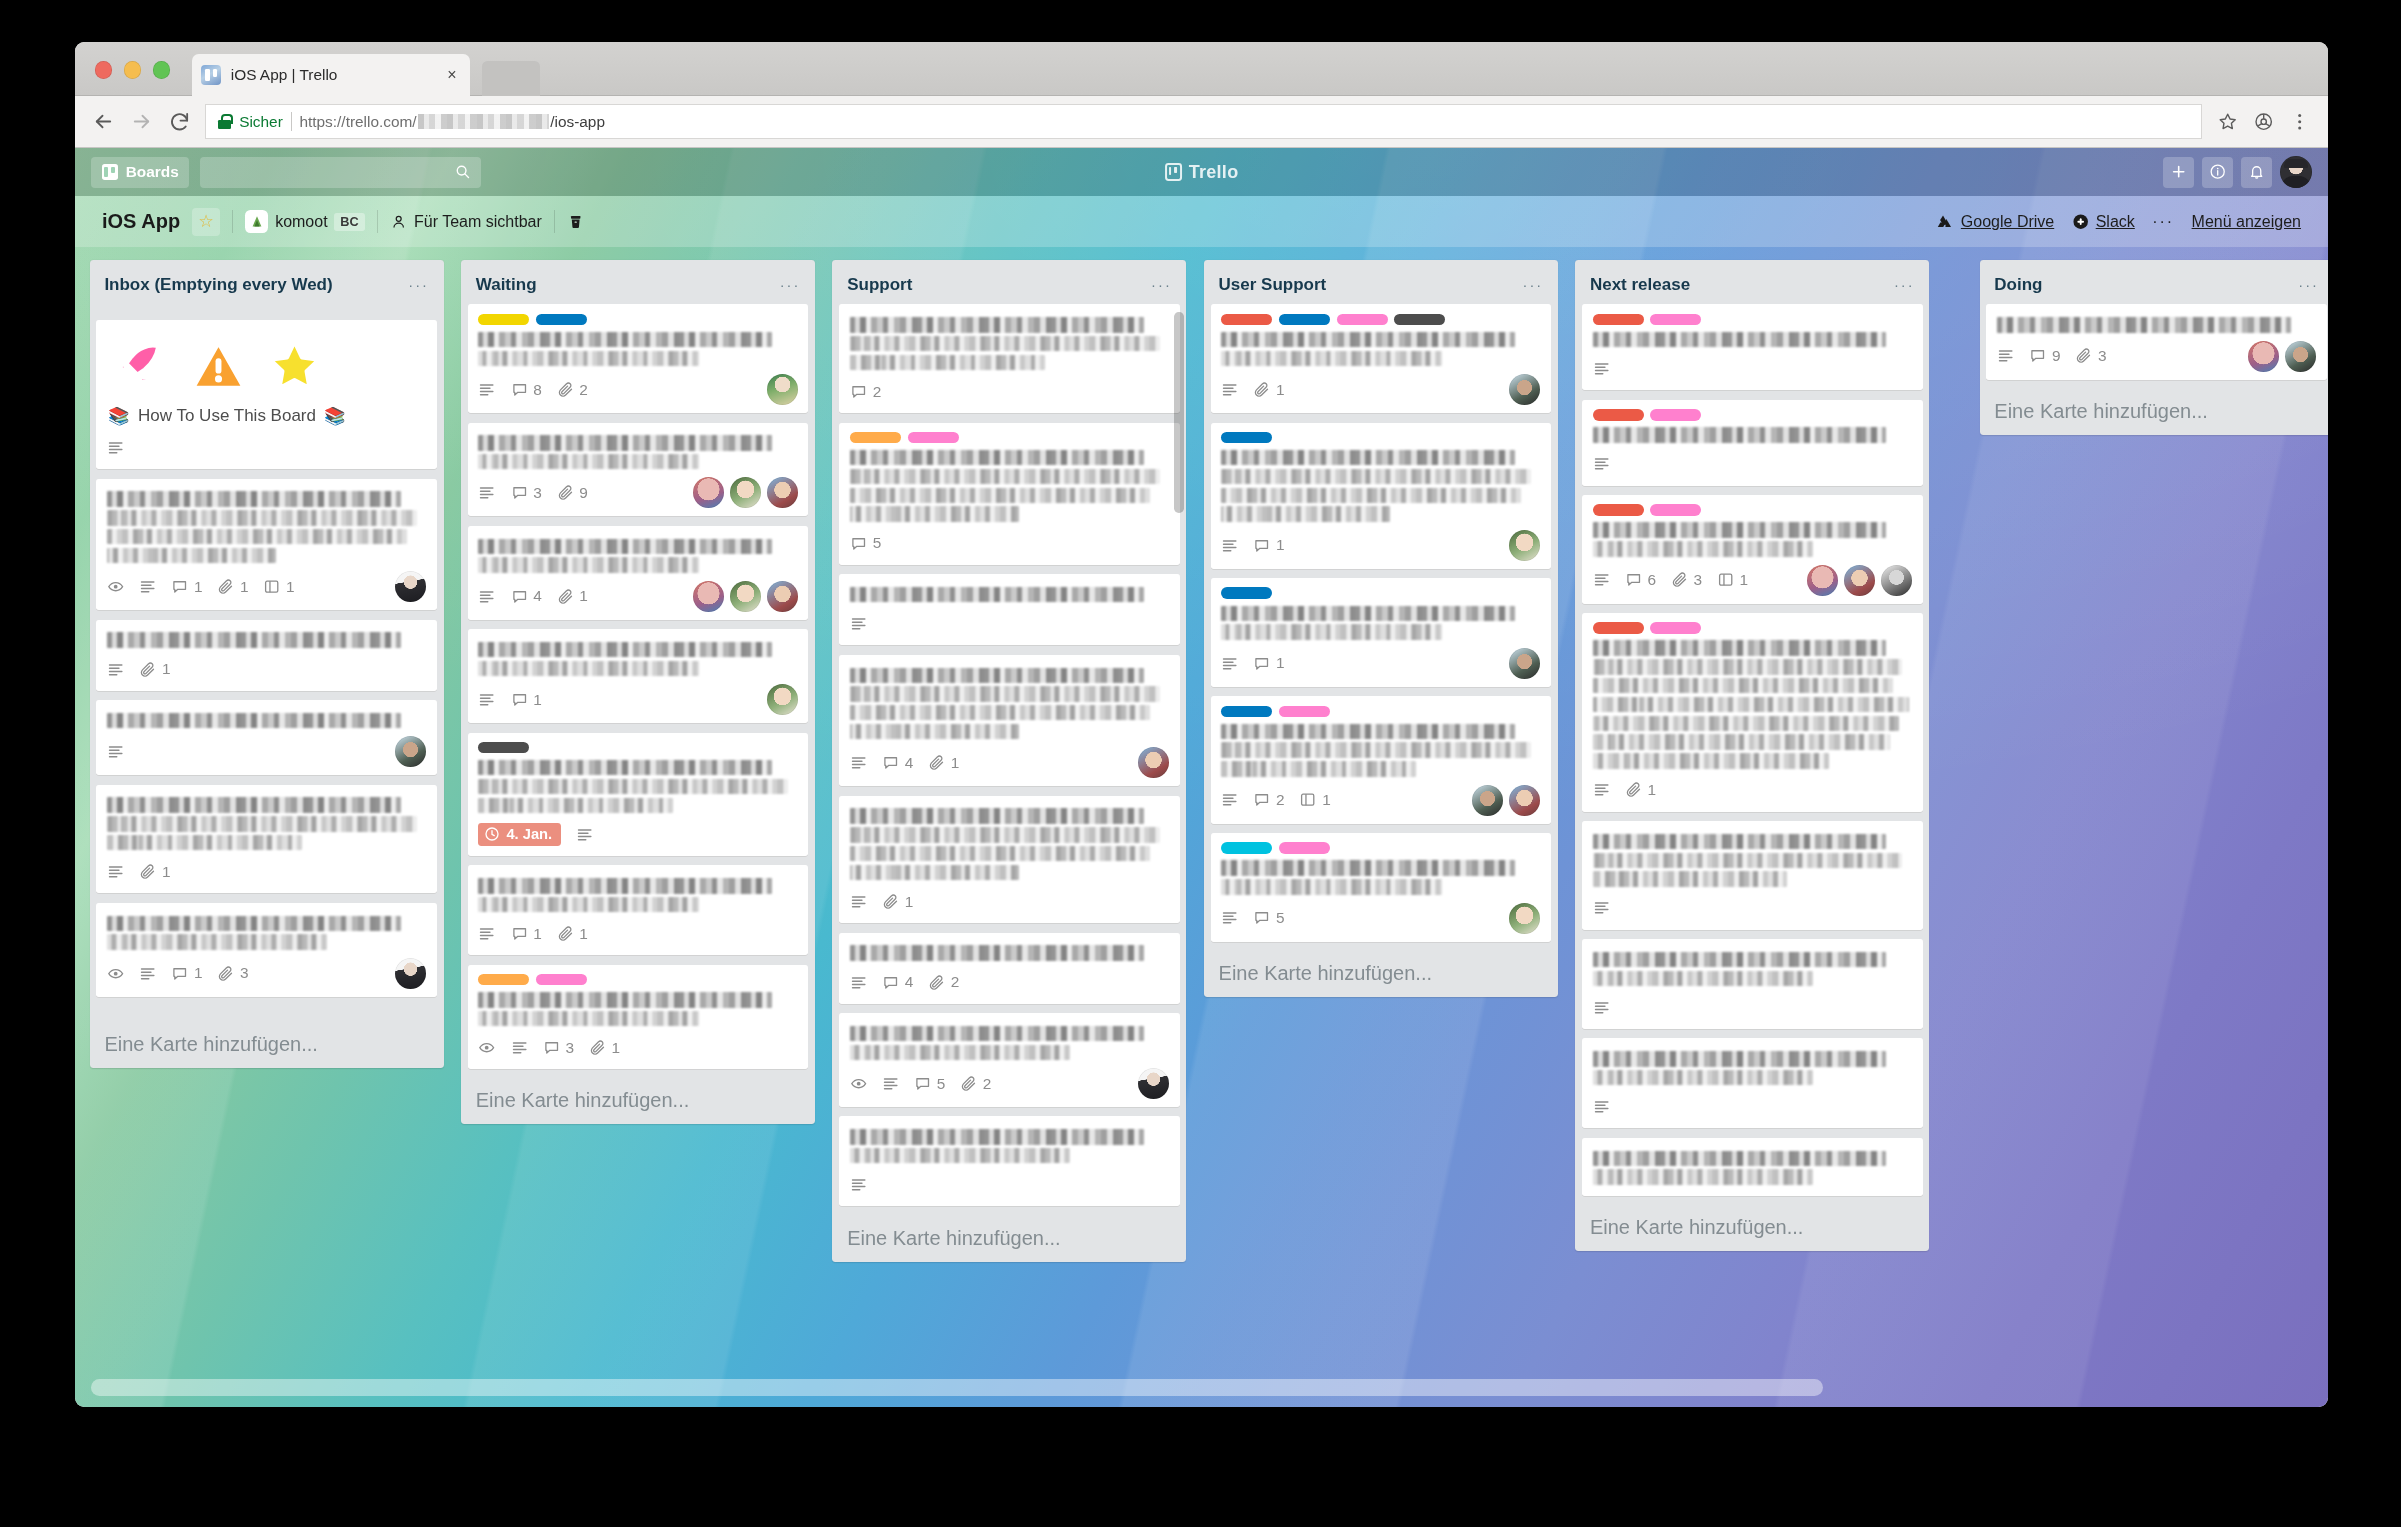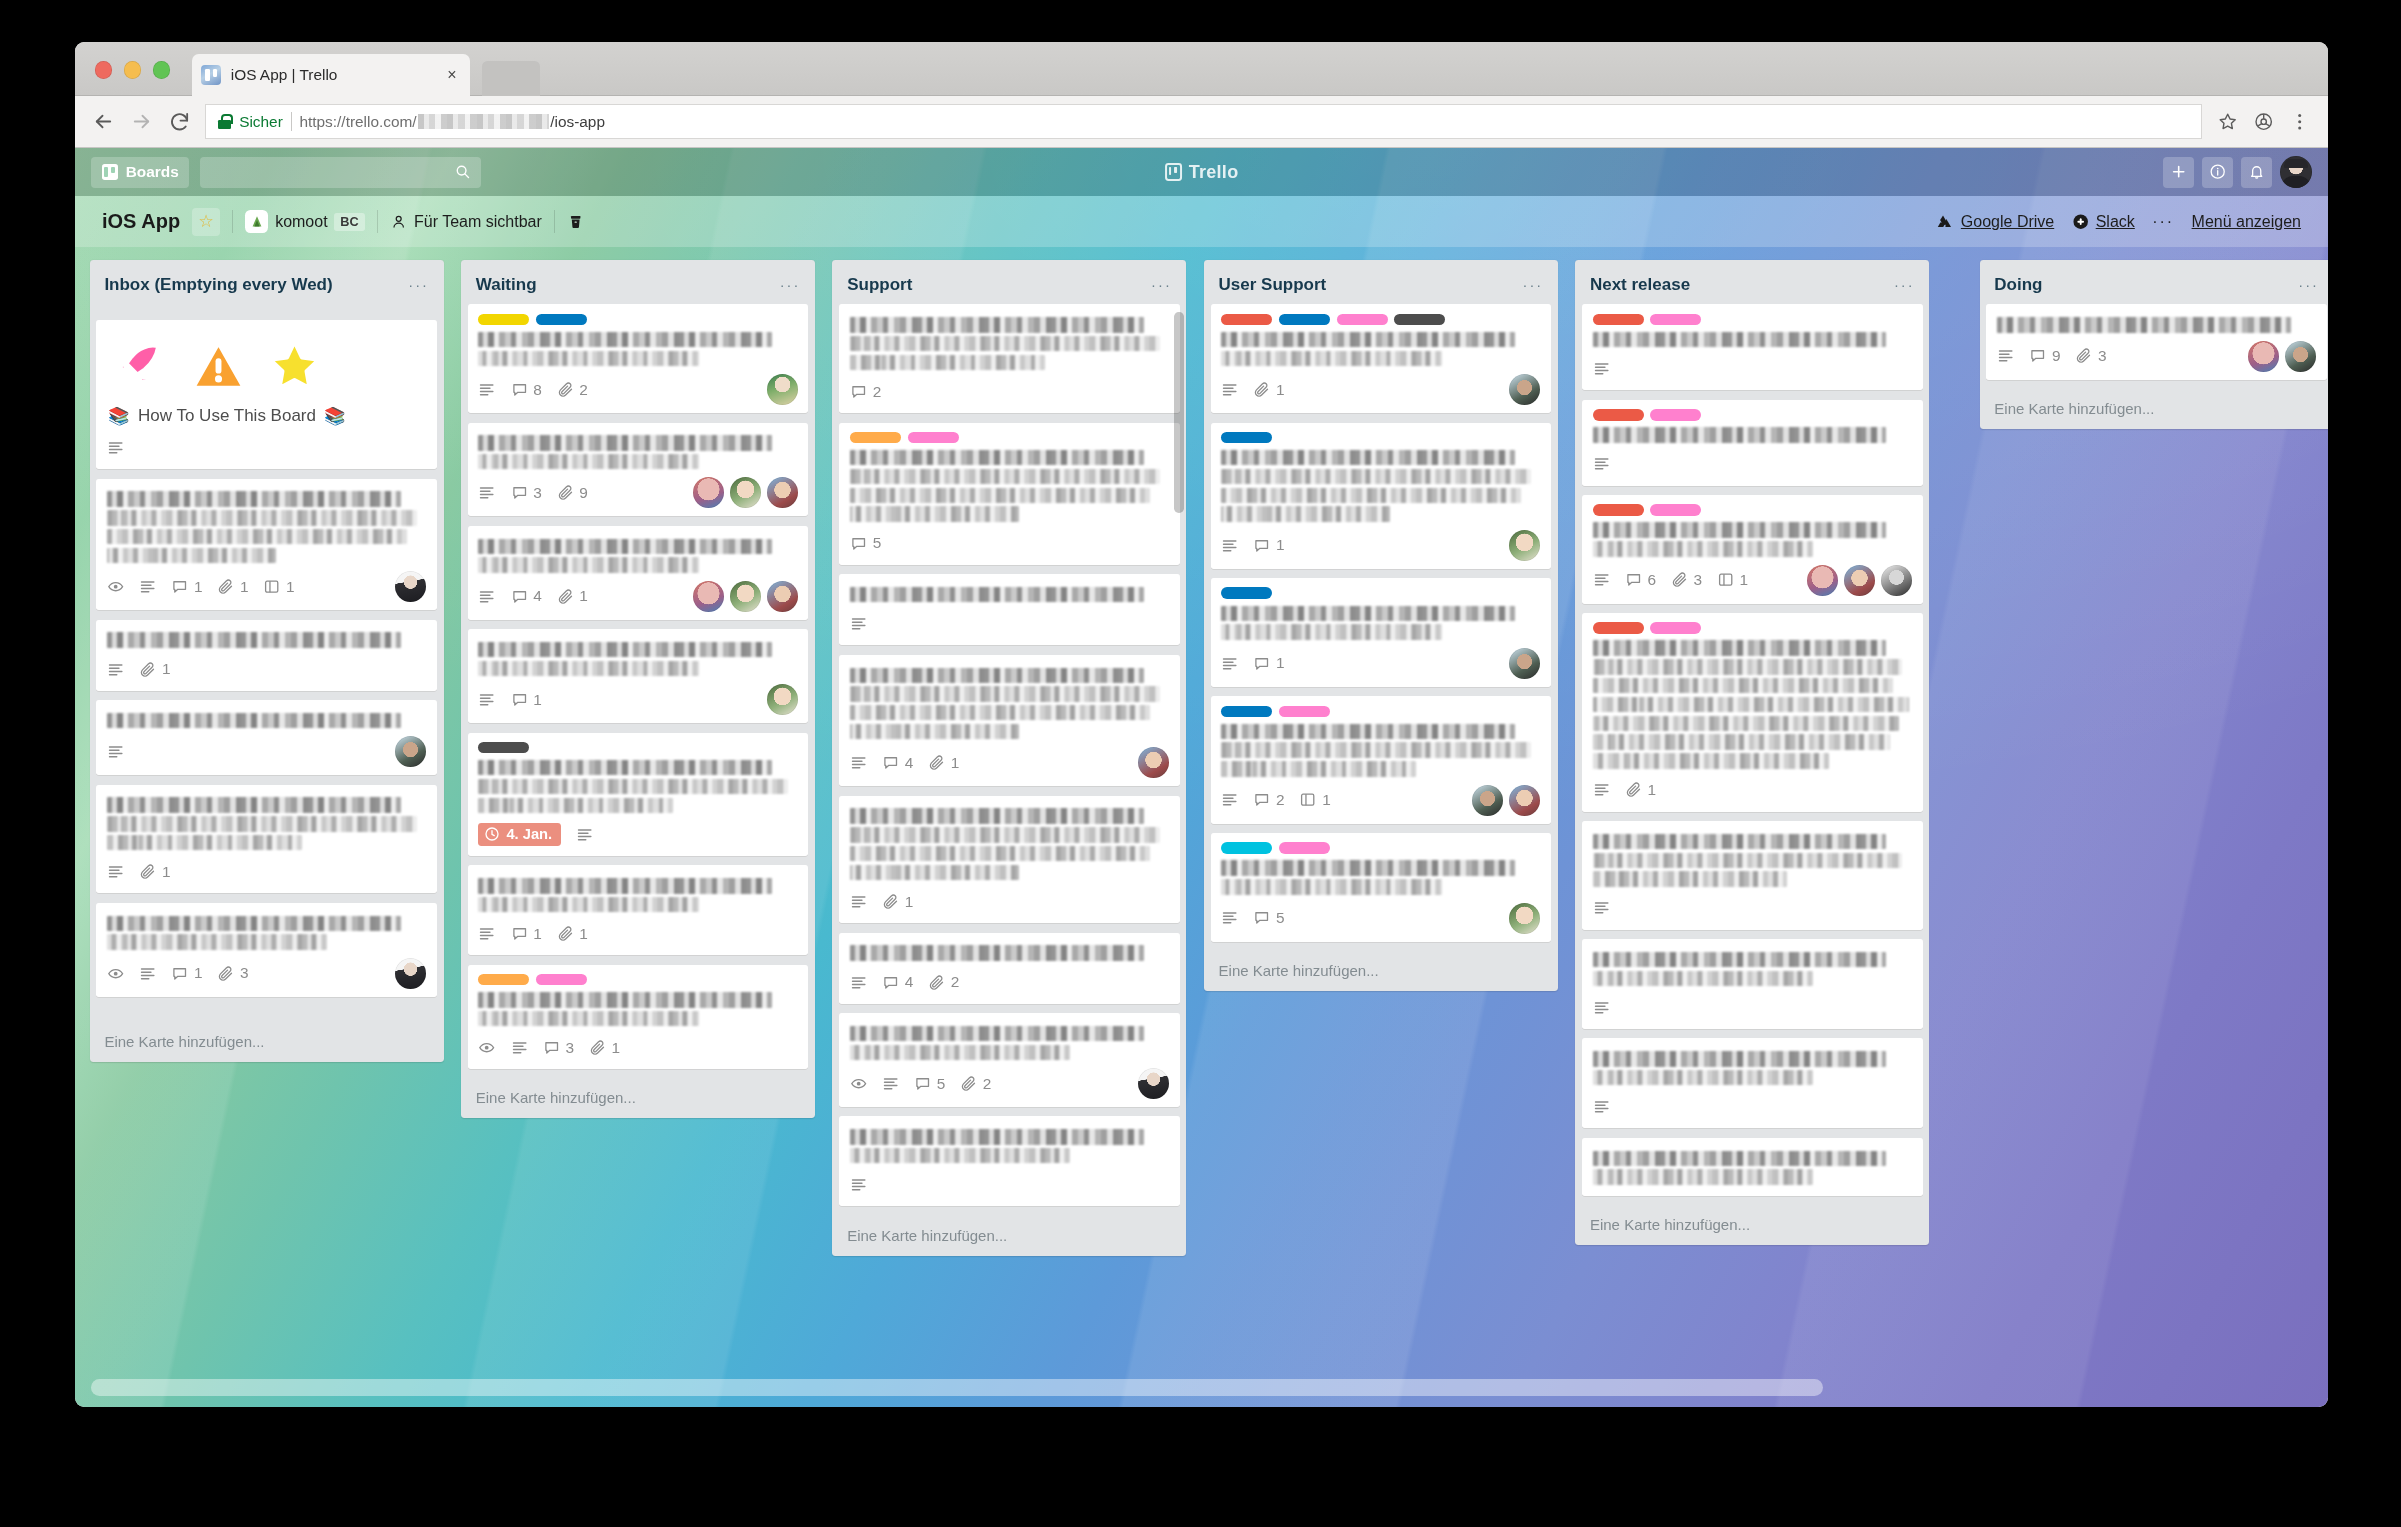--- a/index.html
+++ b/index.html
@@ -254,21 +254,21 @@
     display:flex; flex-direction: column;
     box-shadow: 0 0.7px 1.3px rgba(0,0,0,.12);
   }
   .list-header {
     display:flex; align-items:center; padding: 14.7px 14.7px 9.4px 14.7px; flex: 0 0 auto;
   }
   .list-title { font-size: 17px; font-weight: bold; color:#17394d; flex: 1 1 auto; }
   .list-menu { color:#6b808c; letter-spacing:2px; font-size: 14.7px; line-height:1; }
   .list-cards { padding: 0 6.7px; overflow: hidden; flex: 1 1 auto; }
   .add-card {
-    padding: 10.7px 14.7px 5.4px 14.7px; color: #838c91; font-size: 15px; flex: 0 0 auto;
+    padding: 10.7px 14.7px 5.4px 14.7px; color: #838c91; font-size: 20px; flex: 0 0 auto;
   }
 
   
   .card {
     background:#fff; border-radius: 2.7px; box-shadow: 0 0.7px 0 #ccc;
     padding: 9.4px 10.7px 8px 10.7px; margin-bottom: 9.4px;
   }
   .labels { display:flex; gap: 6.7px; margin-bottom: 6.7px; flex-wrap: wrap; }
   .label { width: 51px; height: 11.4px; border-radius: 6px; }
   .card-title {

